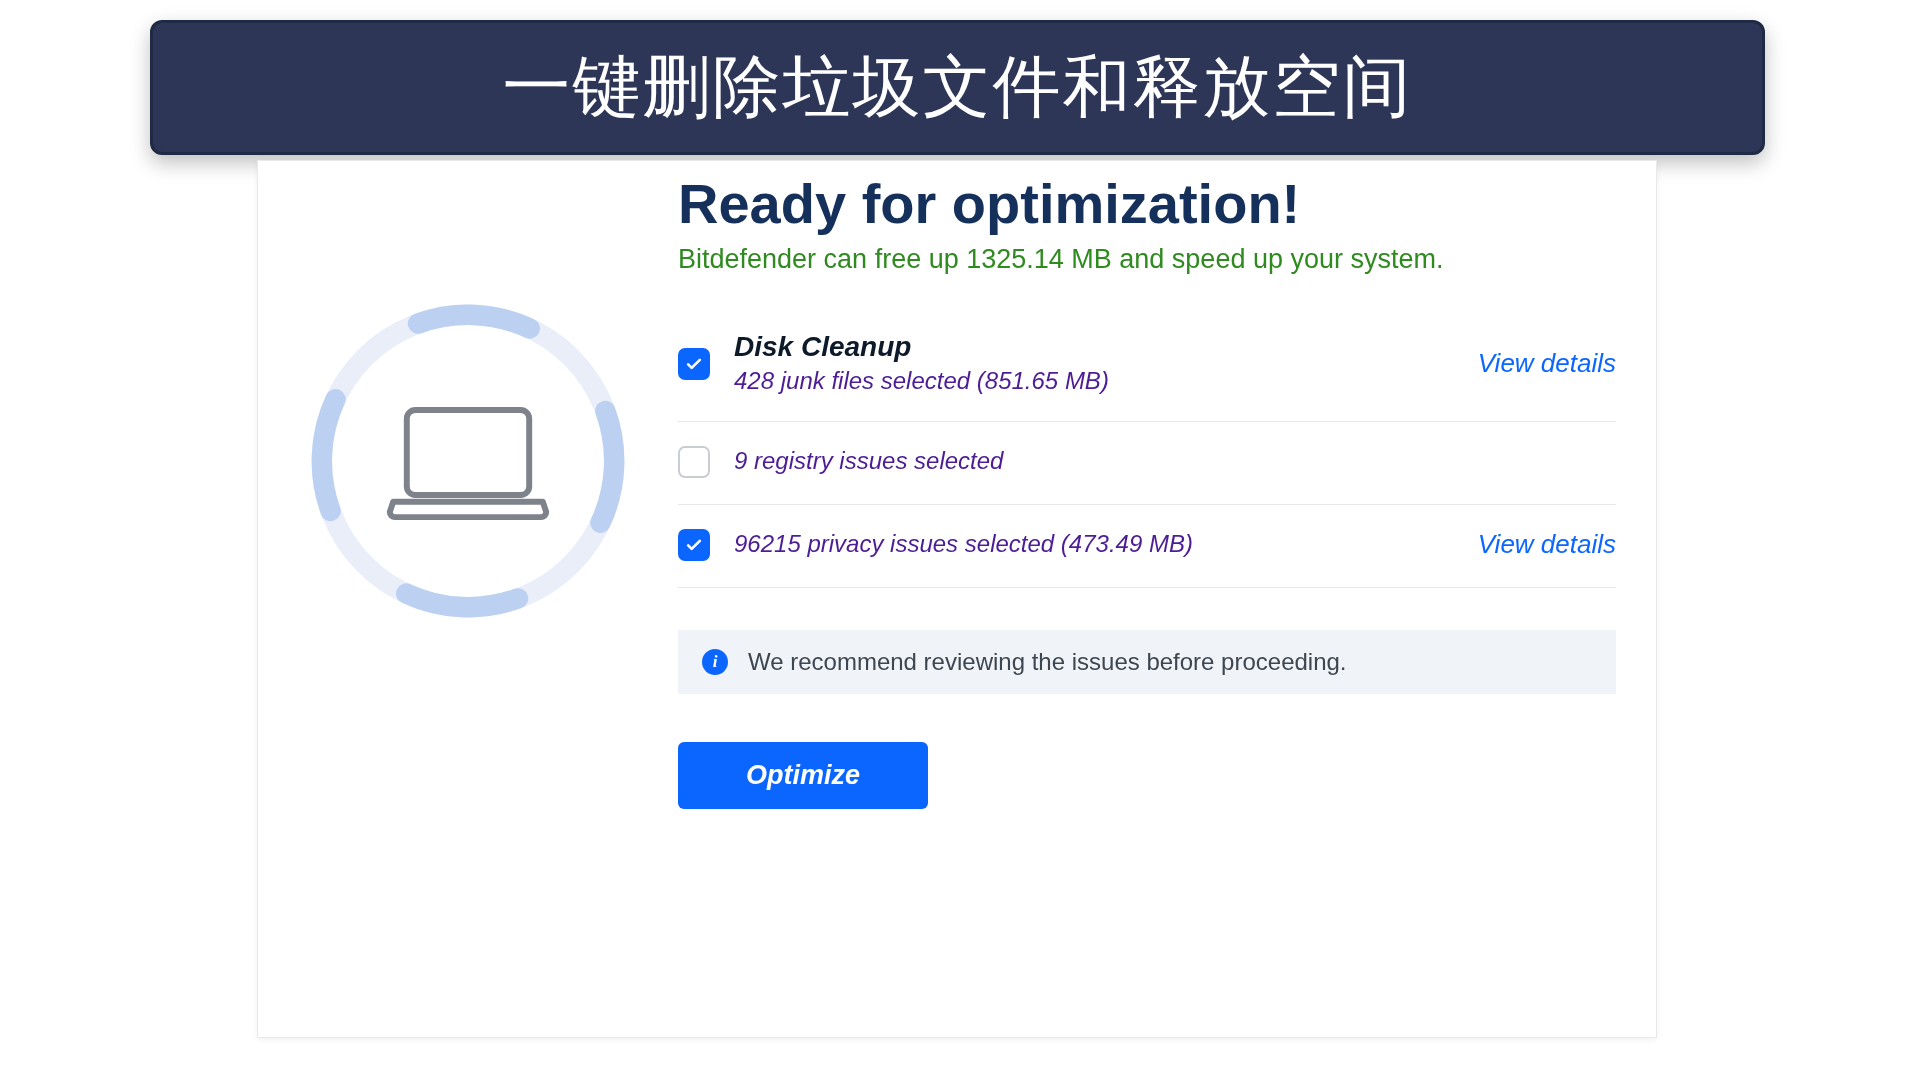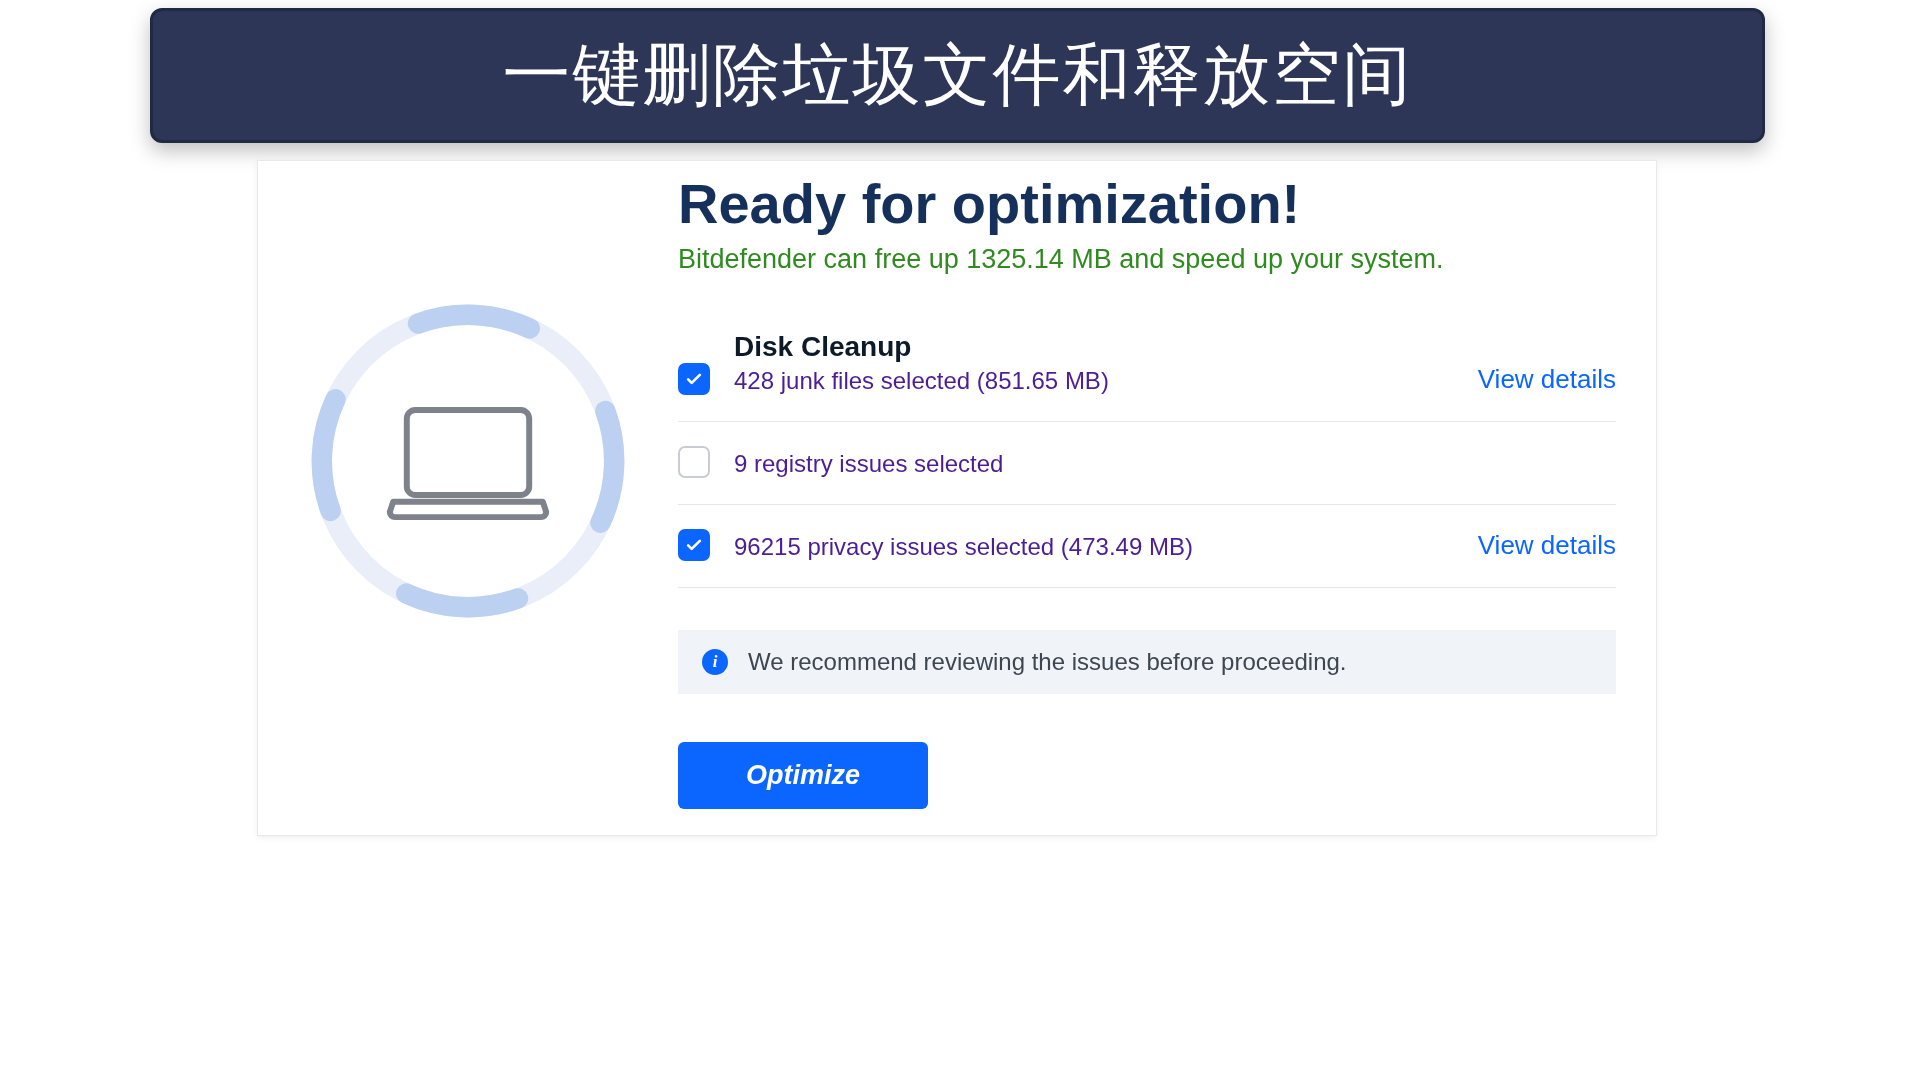--- a/index.html
+++ b/index.html
@@ -5,42 +5,42 @@
   * { box-sizing: border-box; margin: 0; padding: 0; }
   html, body { width: 1916px; height: 1069px; font-family: "Segoe UI", Arial, sans-serif; background: #fff; }
   .stage {
     width: 1916px;
     height: 1069px;
     position: relative;
     background: #fff;
   }
   .banner {
     position: absolute;
-    top: 8px;
+    top: 20px;
     left: 150px;
     width: 1615px;
     height: 135px;
     background: #2d3656;
     border: 3px solid #1f2a44;
     border-radius: 12px;
     box-shadow: 0 8px 20px rgba(0,0,0,0.25);
     display: flex;
     align-items: center;
     justify-content: center;
     color: #ffffff;
     font-size: 68px;
     font-weight: 500;
     letter-spacing: 2px;
   }
   .panel {
     position: absolute;
     top: 160px;
     left: 257px;
     width: 1400px;
-    height: 676px;
+    height: 878px;
     background: #ffffff;
     border: 1px solid #e9e9ea;
     box-shadow: 0 2px 6px rgba(0,0,0,0.06);
     padding: 0;
   }
   .panel-inner {
     display: flex;
     flex-direction: row;
     width: 100%;
     height: 100%;
@@ -65,23 +65,24 @@
     margin-bottom: 8px;
   }
   .subhead {
     font-size: 27px;
     color: #2f8a1f;
     margin-bottom: 34px;
   }
   .item {
     display: flex;
     flex-direction: row;
-    align-items: flex-end;
+    align-items: center;
     padding: 22px 0 26px 0;
     border-bottom: 1px solid #e5e7ea;
+    font-style: italic;
   }
   .item.last { border-bottom: 1px solid #e5e7ea; }
   .chk {
     width: 32px;
     height: 32px;
     border-radius: 7px;
     border: 2px solid #c9cdd3;
     background: #fff;
     margin-right: 24px;
     margin-top: 2px;

